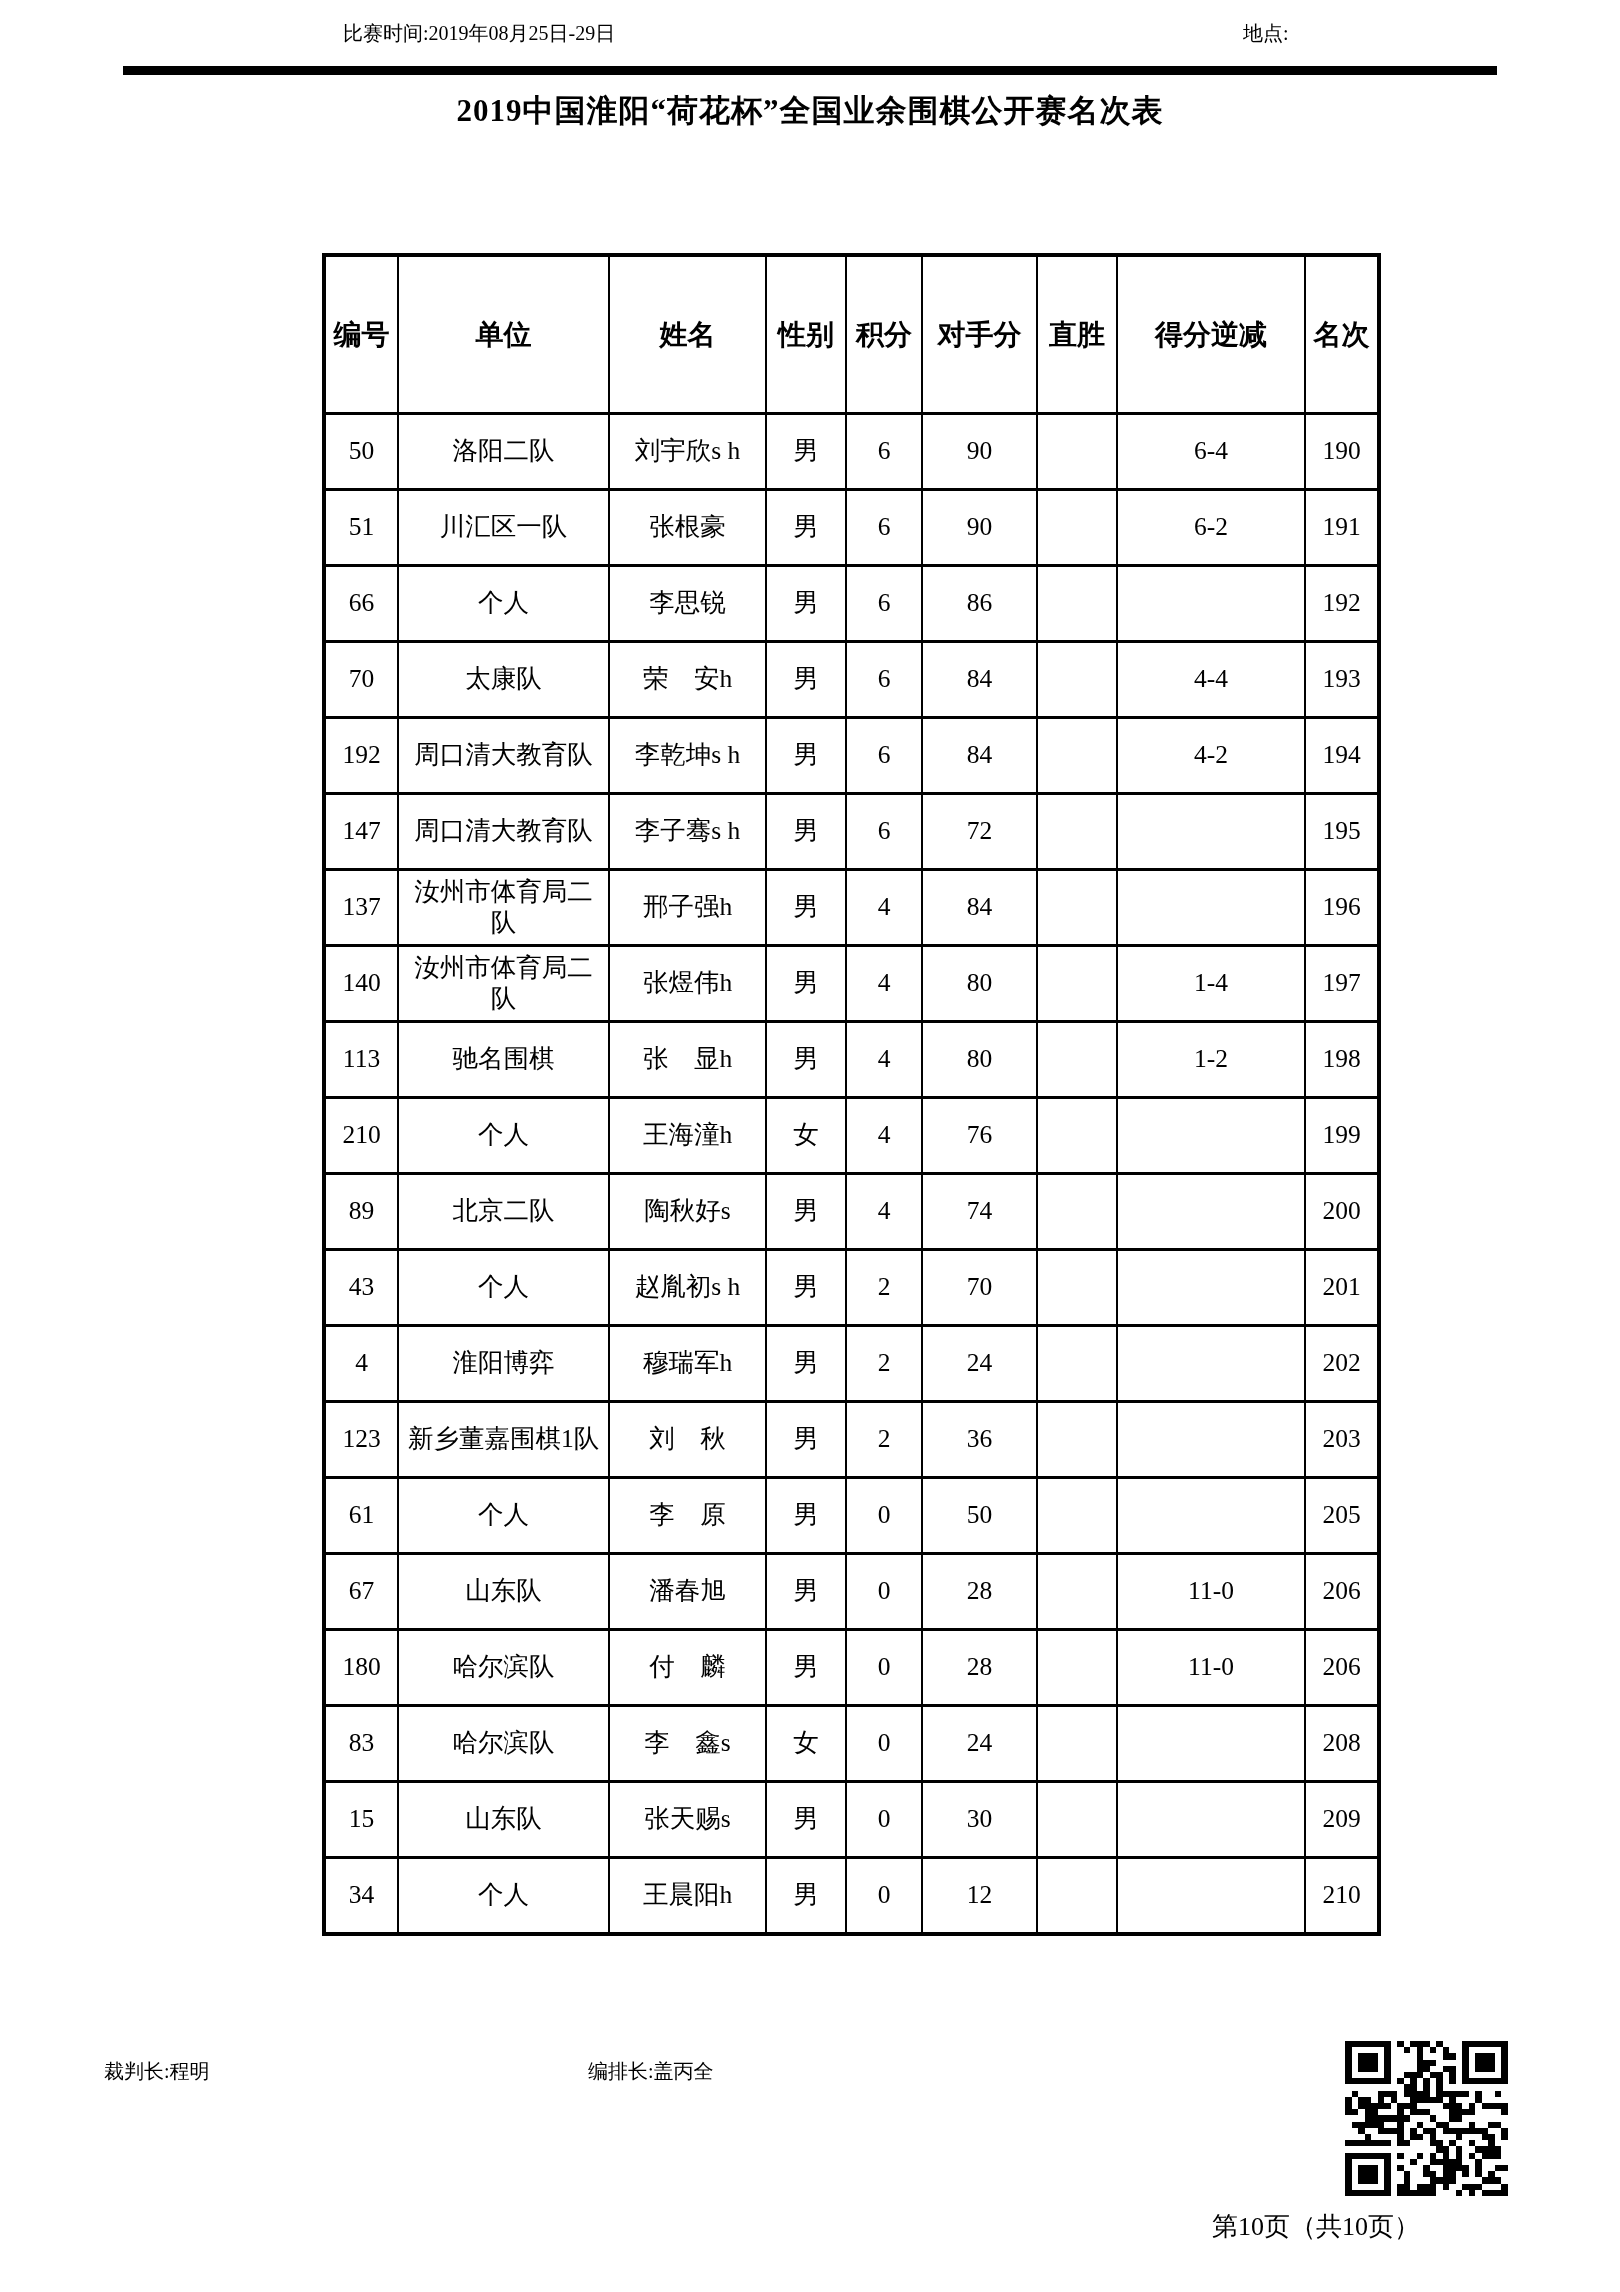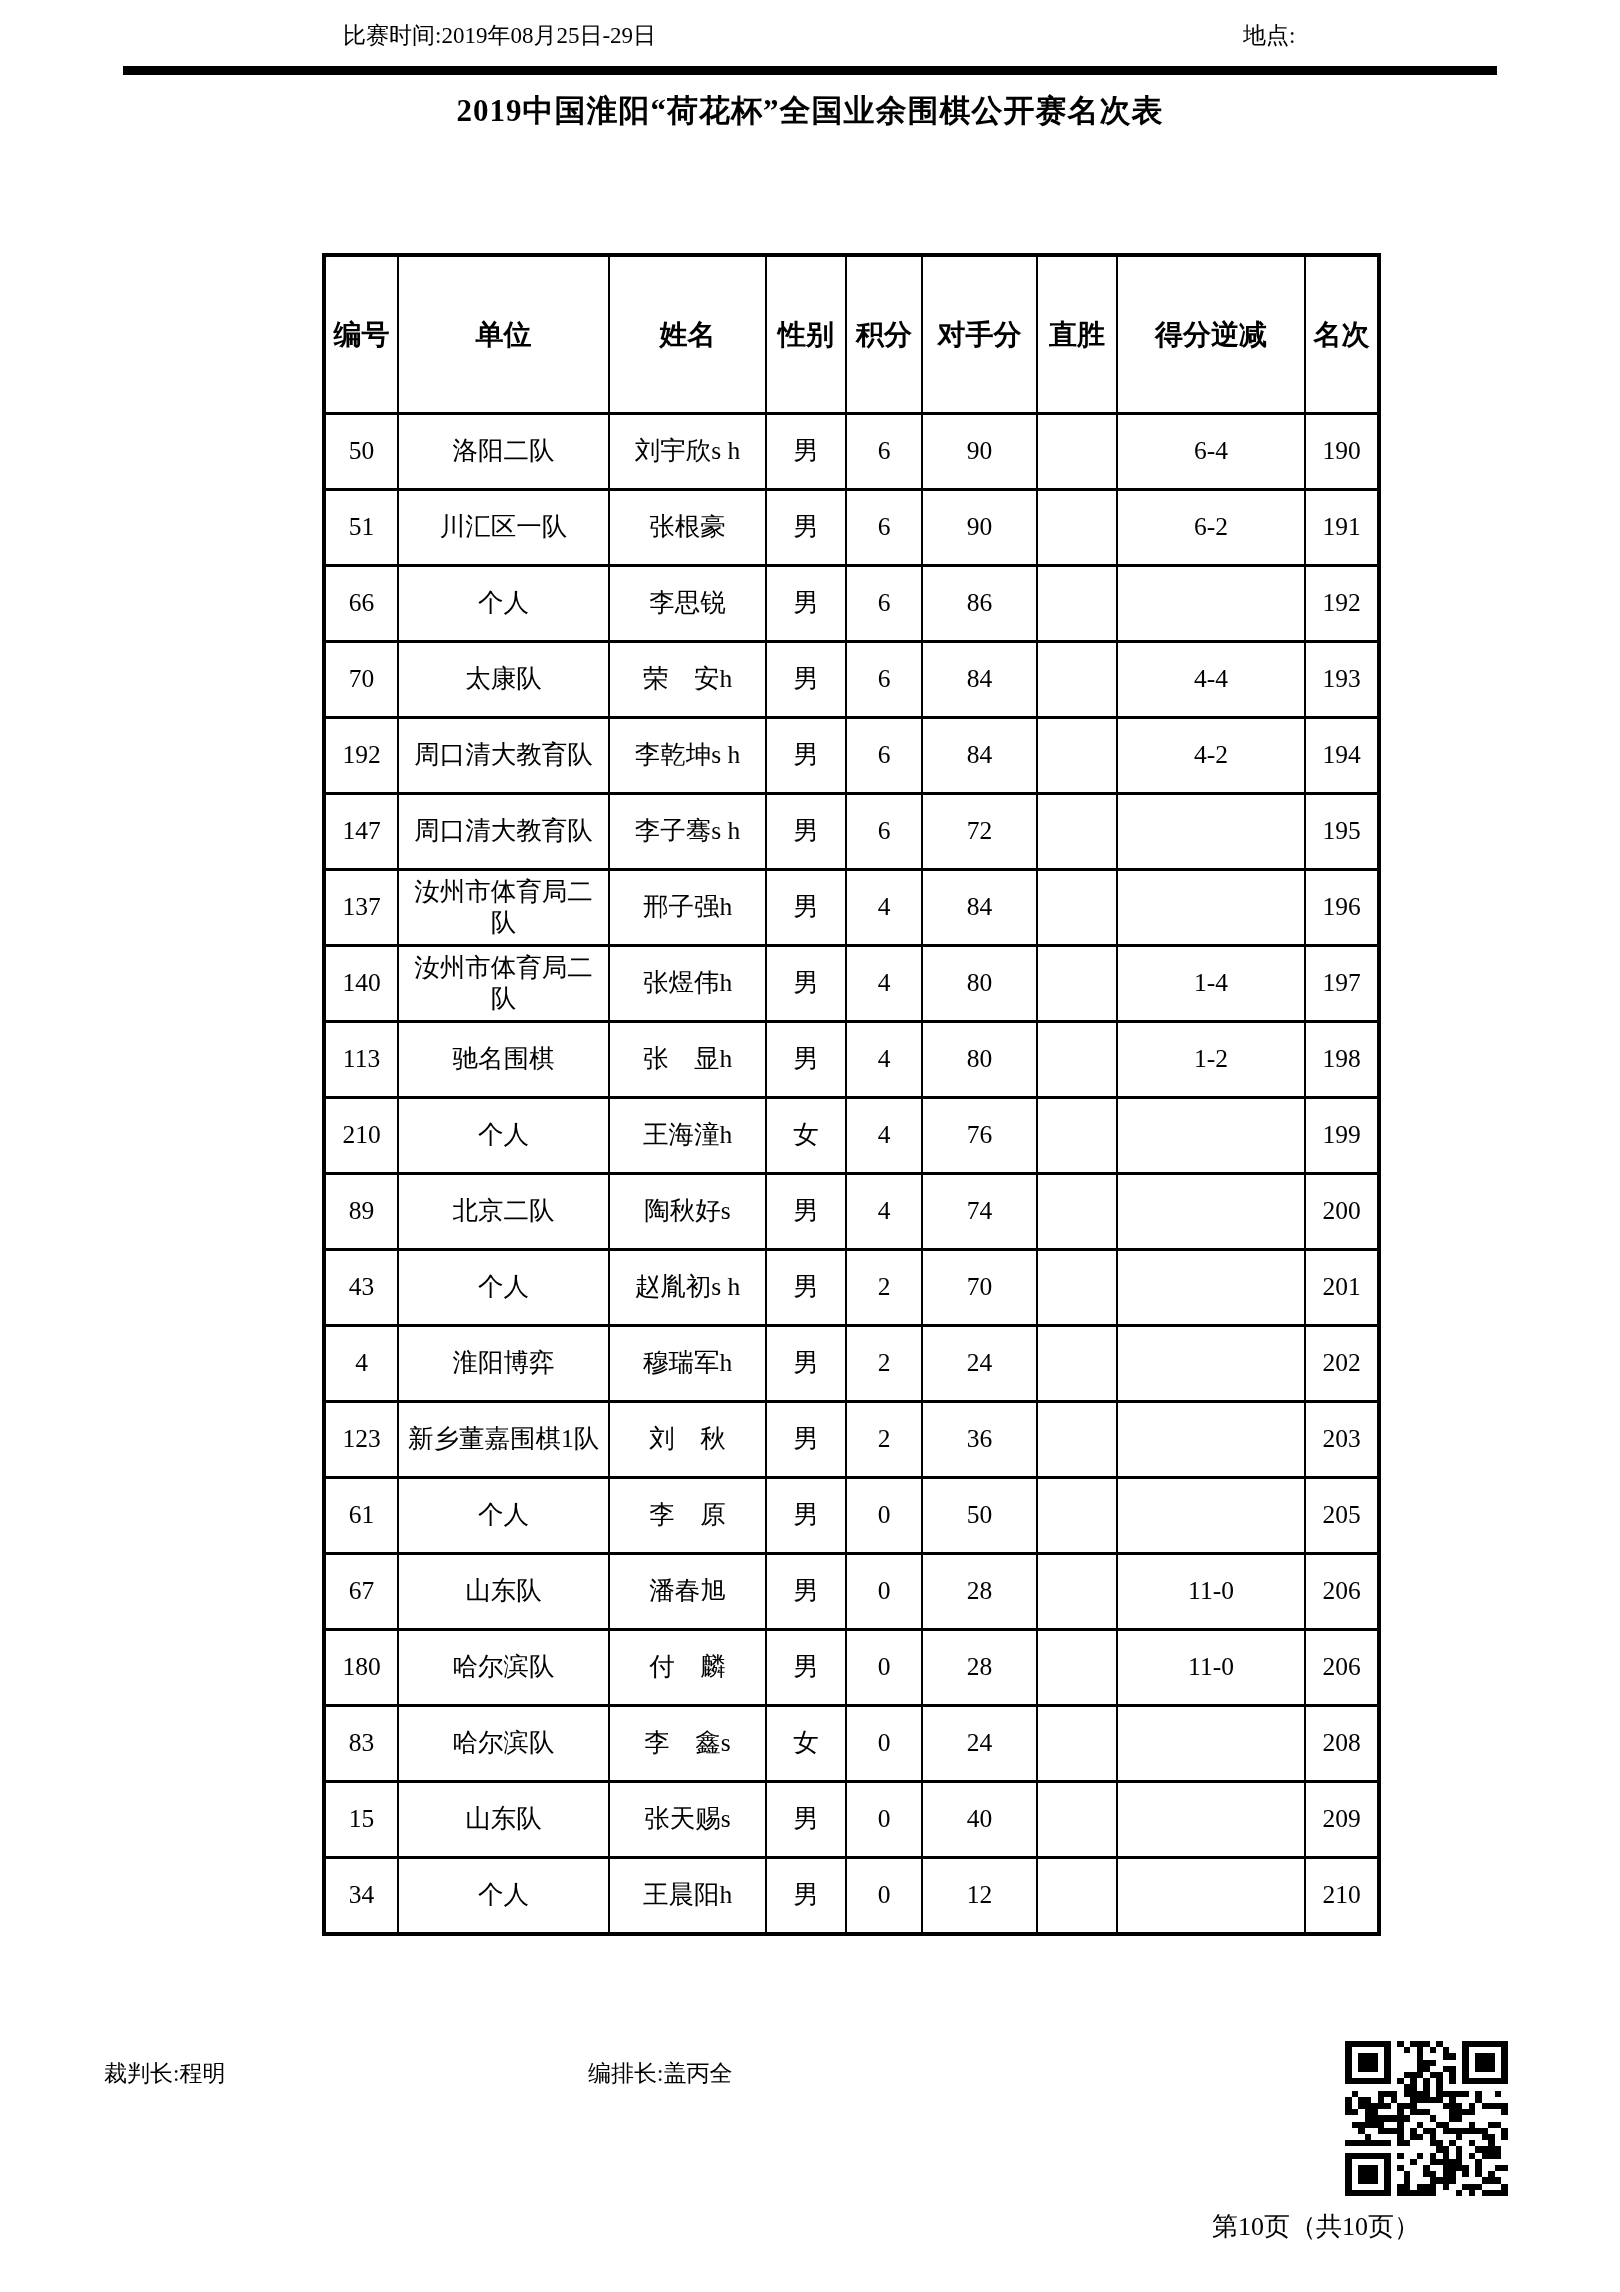--- a/index.html
+++ b/index.html
@@ -3,21 +3,21 @@
 <meta charset="utf-8">
 <style>
   html,body{margin:0;padding:0;}
   body{
     width:1620px;height:2293px;position:relative;
     background:#ffffff;color:#000000;
     font-family:"Liberation Serif","DejaVu Serif",serif;
     overflow:hidden;
   }
   .abs{position:absolute;}
-  .info-text{font-size:23px;white-space:pre;}
+  .info-text{font-size:20px;white-space:pre;}
   #match-time{left:343px;top:19.6px;}
   #location{left:1243px;top:19.6px;}
   #top-rule{left:123px;top:66px;width:1374px;height:8.8px;background:#000;}
   #page-title{
     left:0;top:90px;width:1620px;text-align:center;
     font-size:31px;font-weight:bold;letter-spacing:1px;white-space:pre;
   }
   #results-table{
     left:295px;top:253px;
     border-collapse:collapse;table-layout:fixed;margin-left:27px;
@@ -275,21 +275,21 @@
         <td class="col-win"></td>
         <td class="col-adj"></td>
         <td class="col-rank">208</td>
       </tr>
       <tr>
         <td class="col-num">15</td>
         <td class="col-unit">山东队</td>
         <td class="col-name">张天赐s</td>
         <td class="col-sex">男</td>
         <td class="col-score">0</td>
-        <td class="col-opp">40</td>
+        <td class="col-opp">30</td>
         <td class="col-win"></td>
         <td class="col-adj"></td>
         <td class="col-rank">209</td>
       </tr>
       <tr>
         <td class="col-num">34</td>
         <td class="col-unit">个人</td>
         <td class="col-name">王晨阳h</td>
         <td class="col-sex">男</td>
         <td class="col-score">0</td>

